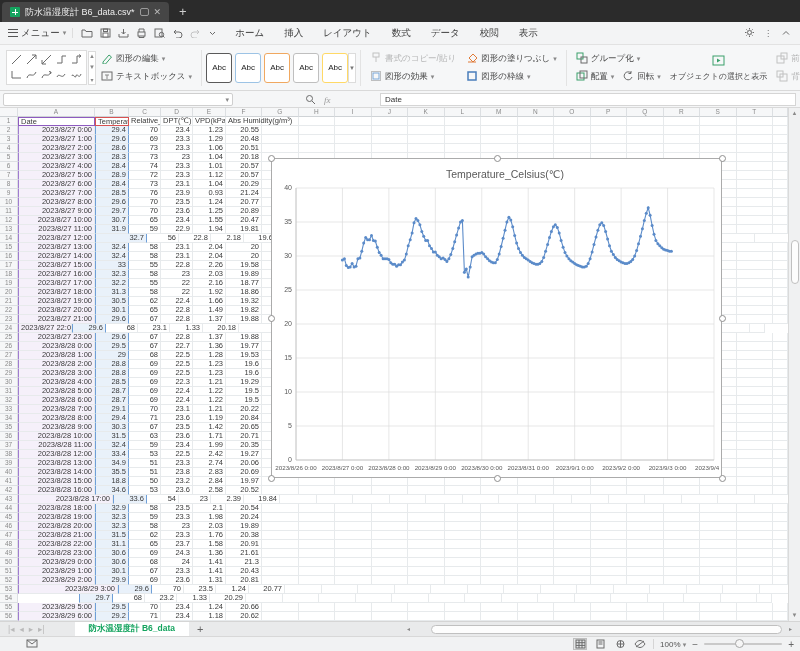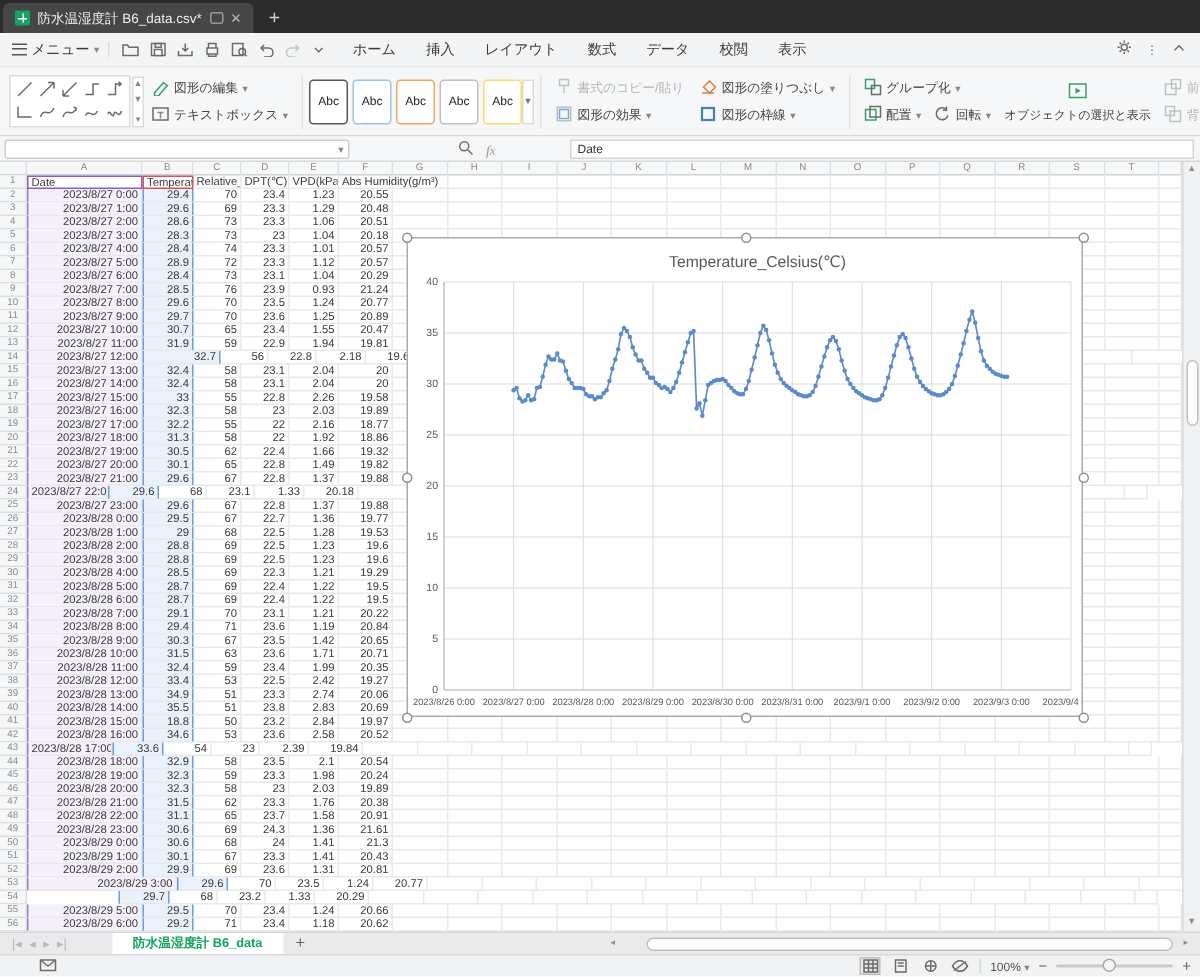--- a/index.html
+++ b/index.html
@@ -1383,21 +1383,21 @@
       <div class="gc" style="width: 36.5px;"></div>
       <div class="gc" style="width: 36.5px;"></div>
       <div class="gc" style="width: 36.5px;"></div>
       <div class="gc" style="width: 36.5px;"></div>
       <div class="gc" style="width: 36.5px;"></div>
       <div class="gc" style="width: 36.5px;"></div>
       <div class="gc" style="width: 15px;"></div>
     </div>
     <div class="g-row">
       <div class="gc rh" style="width: 18px;">43</div>
-      <div class="gc num colA" style="width: 57px;">2023/8/28 17:00</div>
+      <div class="gc num colA" style="width: 95px;">2023/8/28 17:00</div>
       <div class="gc num colB" style="width: 34px;">33.6</div>
       <div class="gc num" style="width: 32px;">54</div>
       <div class="gc num" style="width: 32px;">23</div>
       <div class="gc num" style="width: 33px;">2.39</div>
       <div class="gc num" style="width: 36px;">19.84</div>
       <div class="gc" style="width: 36.5px;"></div>
       <div class="gc" style="width: 36.5px;"></div>
       <div class="gc" style="width: 36.5px;"></div>
       <div class="gc" style="width: 36.5px;"></div>
       <div class="gc" style="width: 36.5px;"></div>

